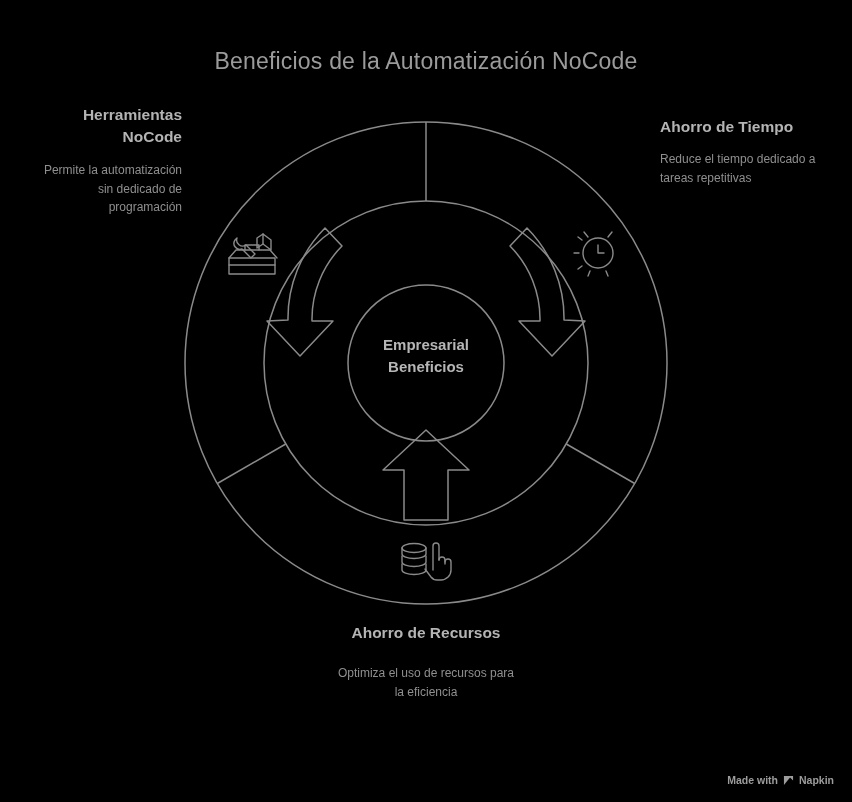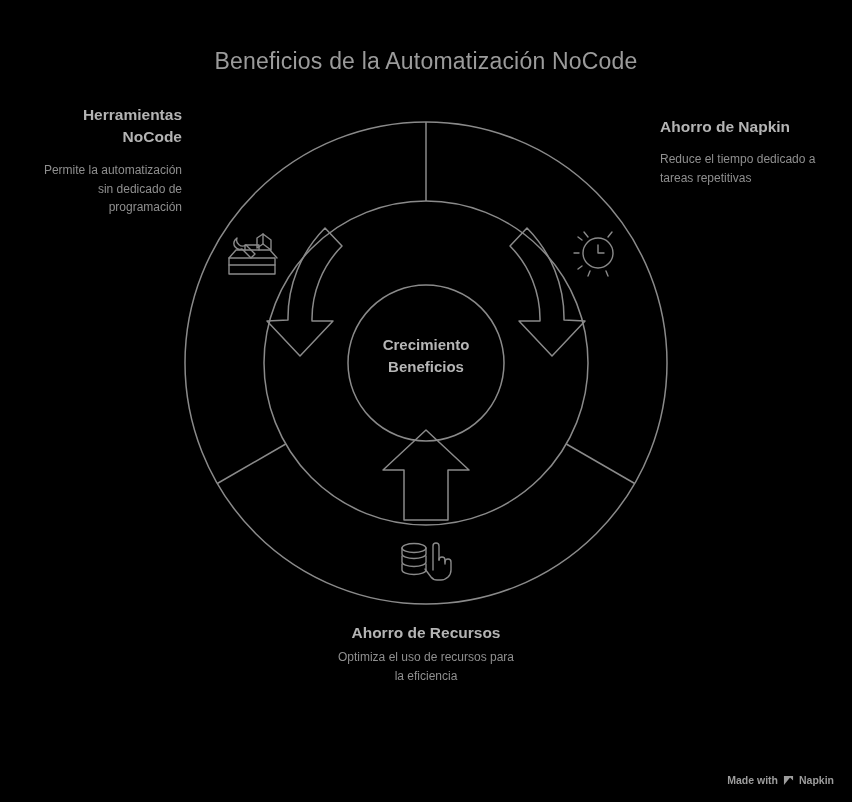--- a/index.html
+++ b/index.html
@@ -66,21 +66,21 @@
     text-align: left;
   }
 
   
   #block-resources {
     left: 336px;
     top: 622px;
     width: 180px;
     text-align: center;
   }
-  #block-resources .label-desc { margin-top: 4px; }
+  #block-resources .label-desc { margin-top: 20px; }
 
   .center-text {
     position: absolute;
     left: 346px;
     top: 334px;
     width: 160px;
     text-align: center;
     font-size: 15px;
     font-weight: bold;
     color: #b6b6b6;
@@ -180,31 +180,31 @@
     <path d="M2 18 v6 a12 4.5 0 0 0 24 0 v-6"></path>
     <path d="M2 26 v6 a12 4.5 0 0 0 24 0 v-6"></path>
     <path d="M2 34 v6 a12 4.5 0 0 0 24 0 v-6"></path>
     <path d="M33 40 v-24 a3 3 0 0 1 6 0 v14"></path>
     <path d="M39 30 a3 3 0 0 1 6 0 v4"></path>
     <path d="M45 32 a3 3 0 0 1 6 0 v8 a10 10 0 0 1 -10 10 h-4 a8 8 0 0 1 -6 -3 l-6 -8"></path>
   </g>
 </svg>
 
 <div class="center-text">
-  <div>Crecimiento</div>
+  <div>Empresarial</div>
   <div>Beneficios</div>
 </div>
 
 <div class="label-block" id="block-tools">
   <div class="label-head">Herramientas NoCode</div>
   <div class="label-desc">Permite la automatización sin dedicado de programación</div>
 </div>
 
 <div class="label-block" id="block-time">
-  <div class="label-head">Ahorro de Napkin</div>
+  <div class="label-head">Ahorro de Tiempo</div>
   <div class="label-desc">Reduce el tiempo dedicado a tareas repetitivas</div>
 </div>
 
 <div class="label-block" id="block-resources">
   <div class="label-head">Ahorro de Recursos</div>
   <div class="label-desc">Optimiza el uso de recursos para la eficiencia</div>
 </div>
 
 <div class="footer">
   <span>Made with</span>

